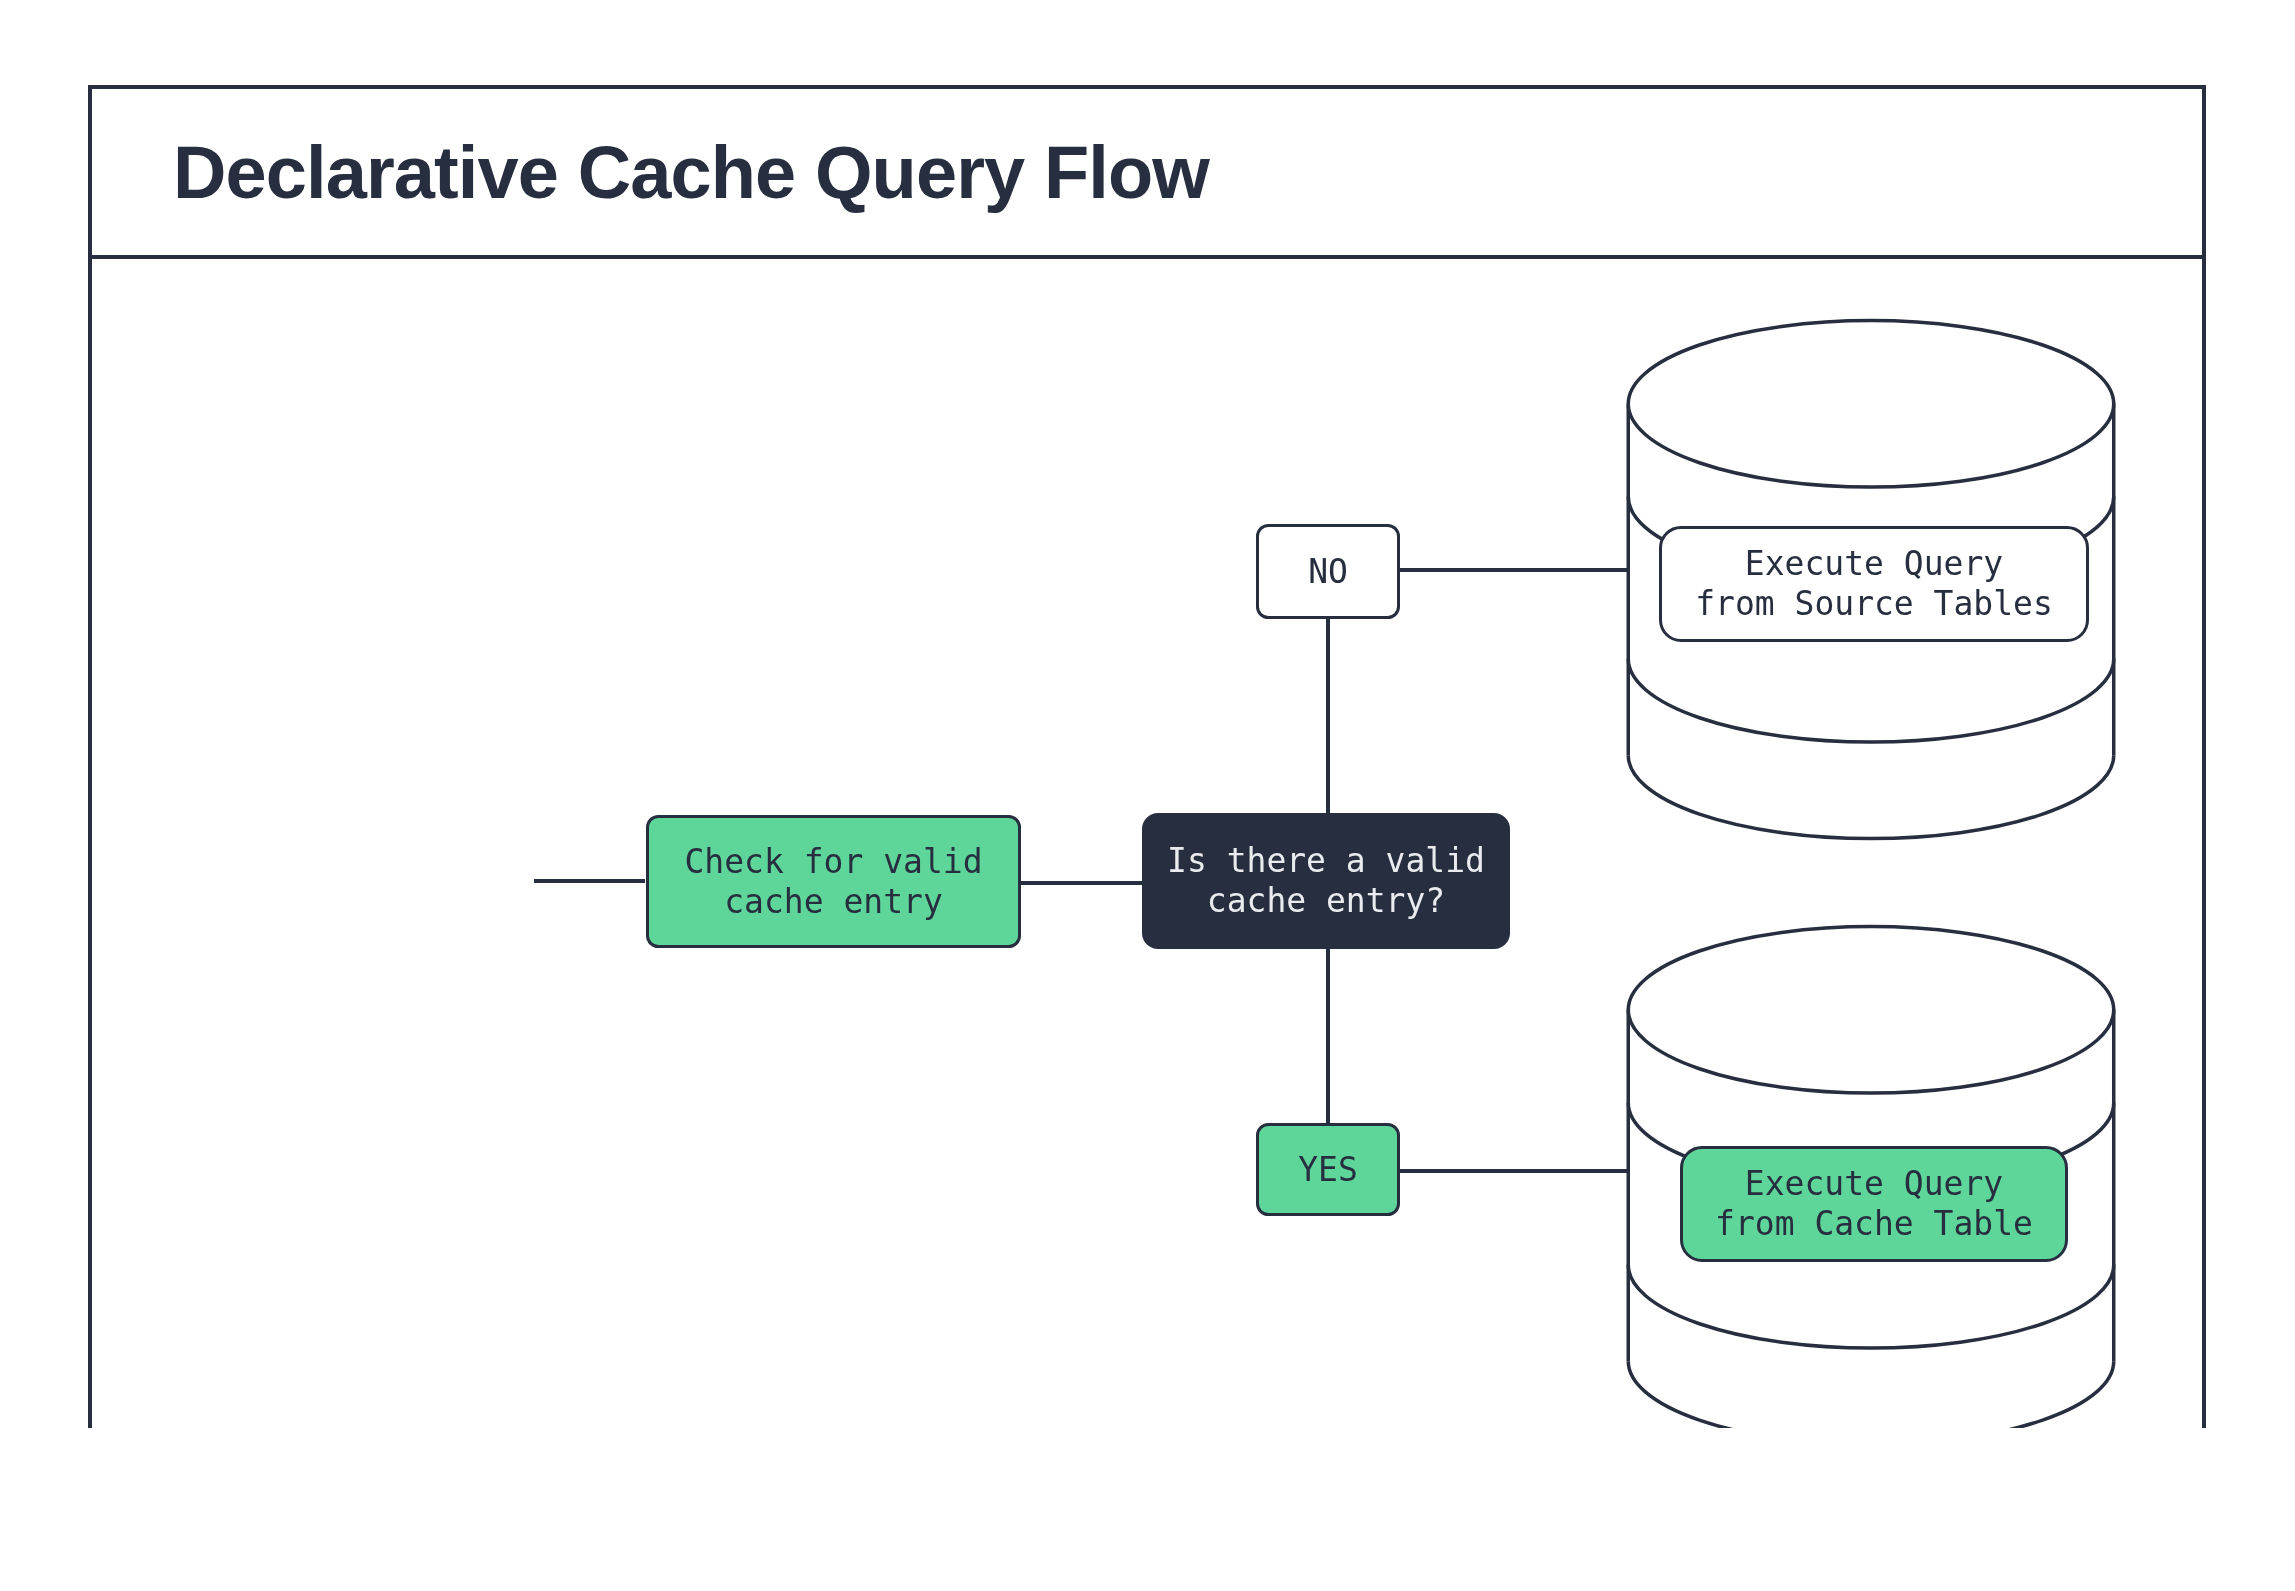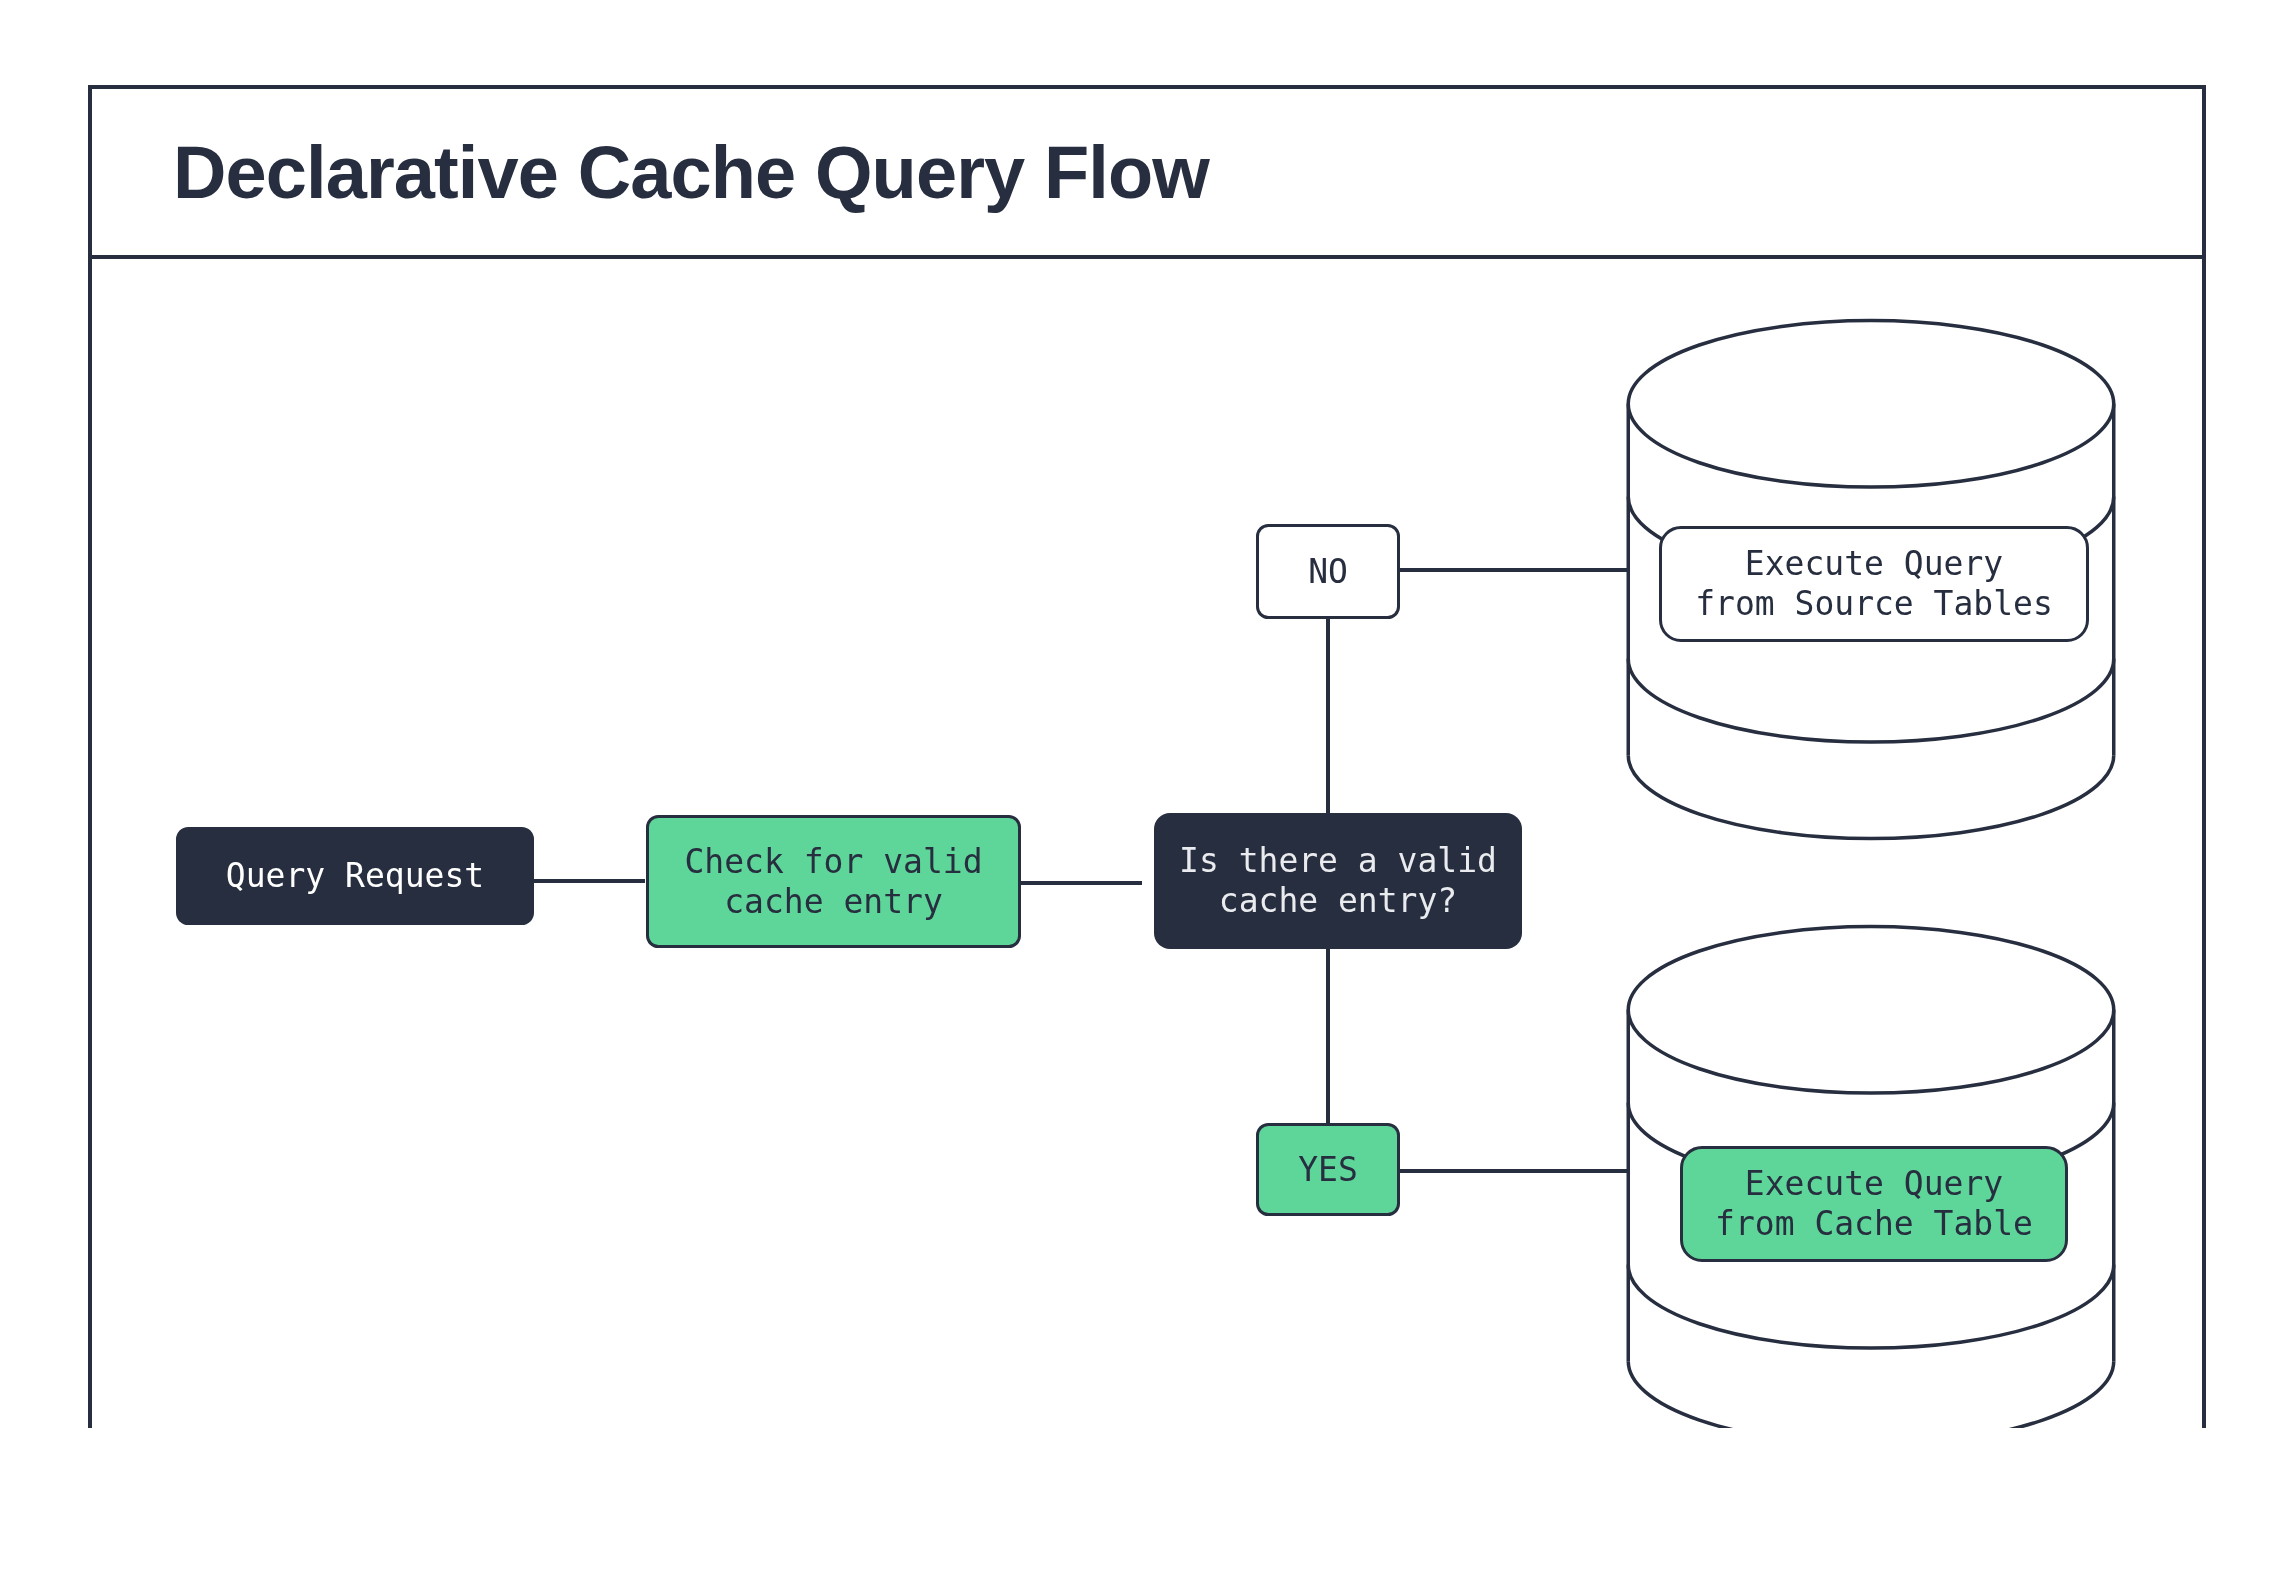--- a/index.html
+++ b/index.html
@@ -42,21 +42,21 @@
     display: flex;
     align-items: center;
     justify-content: center;
     text-align: center;
     white-space: pre-line;
     font-size: 33px;
     line-height: 40px;
     color: #272E3F;
   }
   .node.dark  { background: #272E3F; color: #ffffff; border-radius: 12.3px; }
-  .node.dark.decision { color: #E9EBEE; border-radius: 16px; margin-left: 12px; }
+  .node.dark.decision { color: #E9EBEE; border-radius: 16px; }
   .node.green { background: #5ED699; border: 3.5px solid #272E3F; border-radius: 12.3px; }
   .node.outline { background: #ffffff; border: 3.5px solid #272E3F; border-radius: 12.3px; }
   .hline, .vline { position: absolute; background: #272E3F; }
   .cyl { position: absolute; }
   .cyl svg { display: block; }
   .db-label {
     position: absolute;
     box-sizing: border-box;
     display: flex;
     align-items: center;
@@ -83,21 +83,20 @@
     </div>
   </div>
 
   <div class="hline" style="left:534px; top:879px; width:111px; height:3.5px;"></div>
   <div class="hline" style="left:1021px; top:881px; width:121px; height:3.5px;"></div>
   <div class="vline" style="left:1326px; top:619px; width:3.5px; height:195px;"></div>
   <div class="vline" style="left:1326px; top:949px; width:3.5px; height:174px;"></div>
   <div class="hline" style="left:1399px; top:568px; width:229px; height:3.5px;"></div>
   <div class="hline" style="left:1399px; top:1169px; width:229px; height:3.5px;"></div>
 
-  <div class="node dark" style="left:176px; top:827px; width:358px; height:98px;">Query Request</div>
 
   <div class="node green" style="left:646px; top:815px; width:375px; height:133px;">Check for valid
 cache entry</div>
 
   <div class="node dark decision" style="left:1142px; top:813px; width:368px; height:136px;">Is there a valid
 cache entry?</div>
 
   <div class="node outline" style="left:1256px; top:524px; width:144px; height:95px;">NO</div>
 
   <div class="node green" style="left:1256px; top:1123px; width:144px; height:93px;text-align:right;">YES</div>

